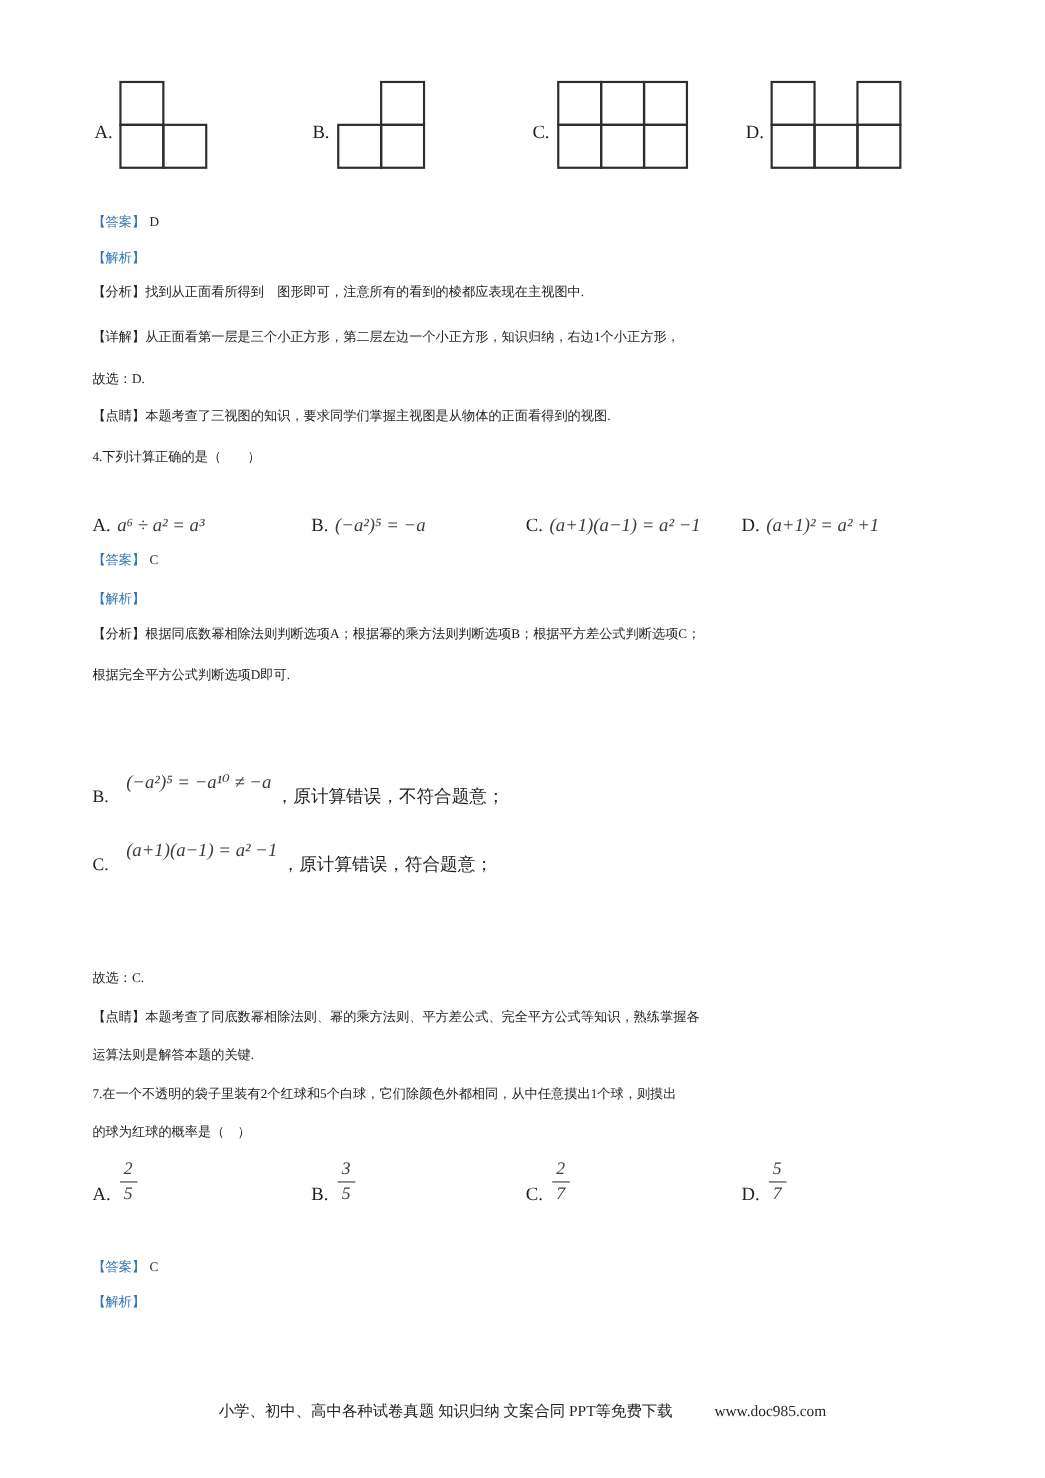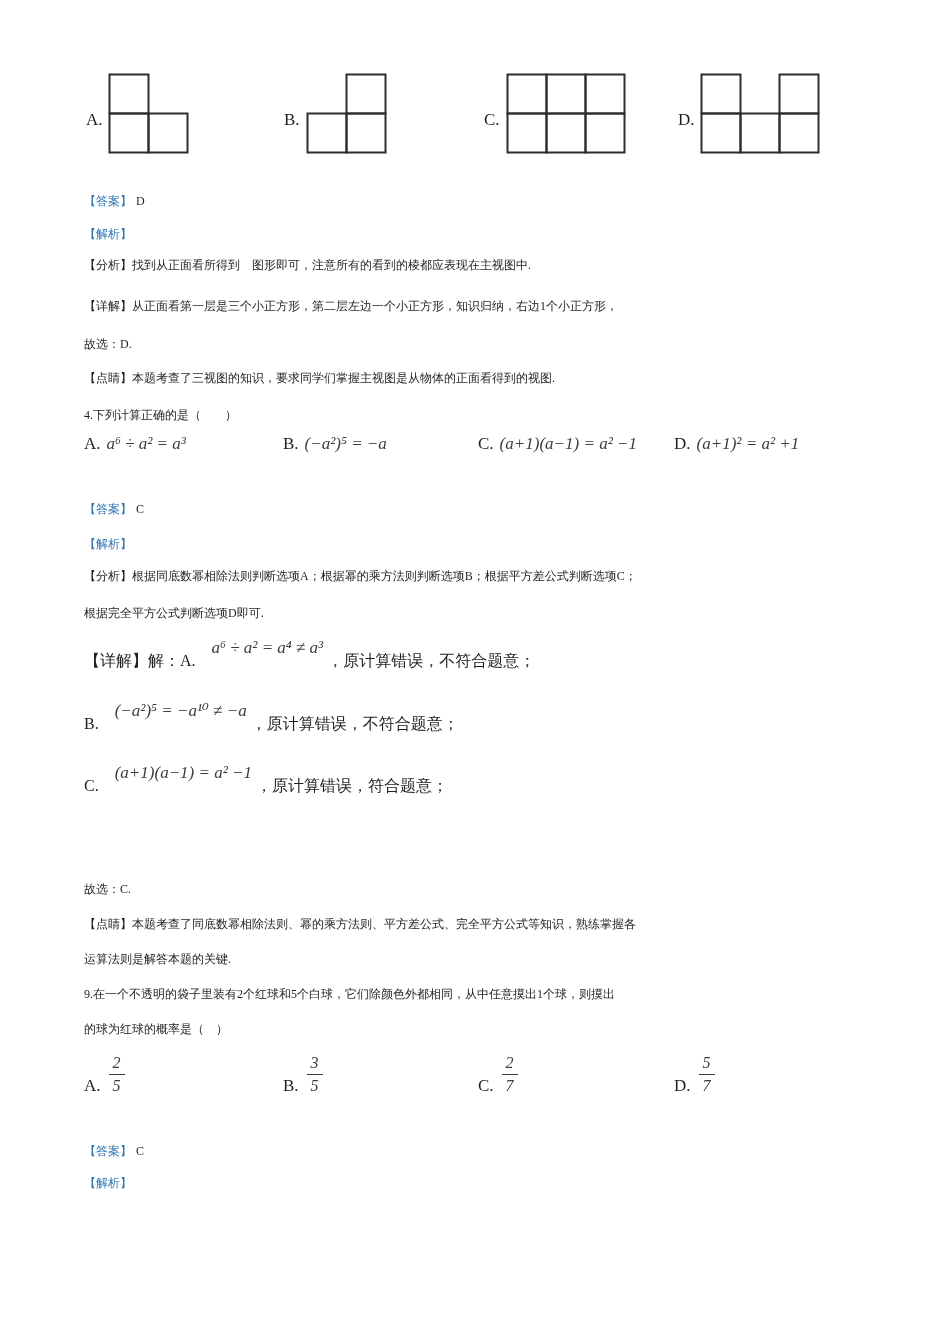--- a/index.html
+++ b/index.html
@@ -40,21 +40,21 @@
   .figlabel{
     display:inline-block;
     width:22px;
     margin-top:36px;
     font-size:17px;
     line-height:22px;
   }
   
   .mathopt{
     position:absolute;
-    top:432px;
+    top:466px;
     font-size:17px;
     line-height:24px;
     white-space:nowrap;
   }
   .mathopt .formula{margin-left:6px;}
   .formula{
     font-style:italic;
     font-family:"Liberation Serif","DejaVu Serif",serif;
     color:var(--formula);
   }
@@ -180,35 +180,32 @@
 
   <div class="line" style="top:498px">
     <span class="accent">【答案】</span><span class="ansval">C</span>
   </div>
   <div class="line" style="top:533px">
     <span class="accent">【解析】</span>
   </div>
   <div class="line" style="top:565px">【分析】根据同底数幂相除法则判断选项A；根据幂的乘方法则判断选项B；根据平方差公式判断选项C；</div>
   <div class="line" style="top:602px">根据完全平方公式判断选项D即可.</div>
 
-  <div class="detailrow" style="top:650px">
-    <span>【详解】解：A.</span><span class="formula">a⁶ ÷ a² = a⁴ ≠ a³</span><span>，原计算错误，不符合题意；</span>
-  </div>
   <div class="detailrow" style="top:713px">
     <span>B.</span><span class="formula">(−a²)⁵ = −a¹⁰ ≠ −a</span><span>，原计算错误，不符合题意；</span>
   </div>
   <div class="detailrow" style="top:775px">
     <span>C.</span><span class="formula">(a+1)(a−1) = a² −1</span><span>，原计算错误，符合题意；</span>
   </div>
 
   <div class="line" style="top:878px">故选：C.</div>
   <div class="line" style="top:913px">【点睛】本题考查了同底数幂相除法则、幂的乘方法则、平方差公式、完全平方公式等知识，熟练掌握各</div>
   <div class="line" style="top:948px">运算法则是解答本题的关键.</div>
 
-  <div class="line" style="top:983px">9.在一个不透明的袋子里装有2个红球和5个白球，它们除颜色外都相同，从中任意摸出1个球，则摸出</div>
+  <div class="line" style="top:983px">7.在一个不透明的袋子里装有2个红球和5个白球，它们除颜色外都相同，从中任意摸出1个球，则摸出</div>
   <div class="line" style="top:1018px">的球为红球的概率是（　）</div>
 
   <div class="fracopt" style="left:84px">
     <span class="optlabel">A.</span>
     <span class="frac">
       <span class="num">2</span>
       <span class="den">5</span>
     </span>
   </div>
   <div class="fracopt" style="left:283px">
@@ -233,14 +230,17 @@
     </span>
   </div>
 
   <div class="line" style="top:1140px">
     <span class="accent">【答案】</span><span class="ansval">C</span>
   </div>
   <div class="line" style="top:1172px">
     <span class="accent">【解析】</span>
   </div>
 
+  <div class="footer">
+    <span>小学、初中、高中各种试卷真题  知识归纳  文案合同  PPT等免费下载</span><span class="url">www.doc985.com</span>
+  </div>
 
 </div>
 
 </body></html>

